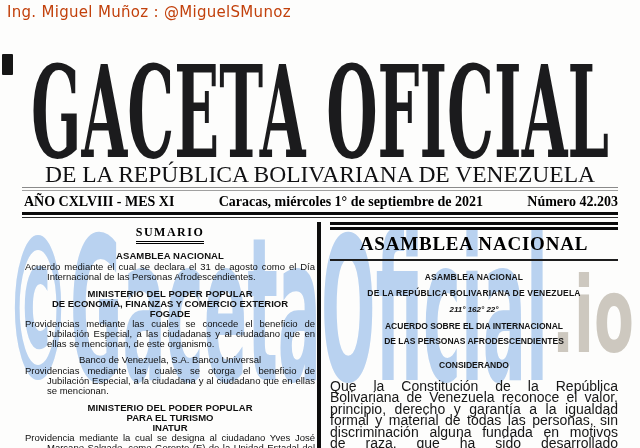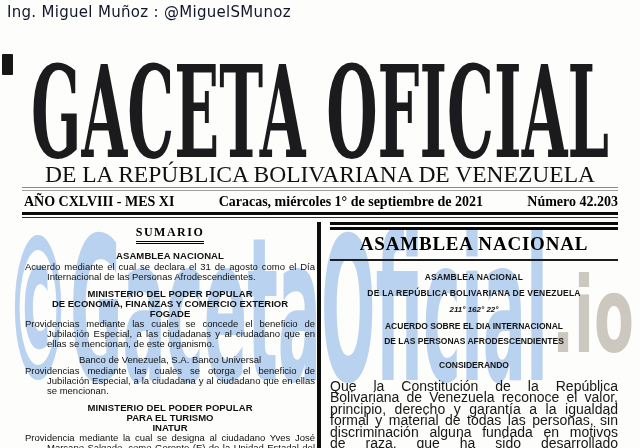--- a/index.html
+++ b/index.html
@@ -2,21 +2,21 @@
 <html><head>
 <meta charset="utf-8">
 <style>
   * { margin:0; padding:0; box-sizing:border-box; }
   html,body { width:640px; height:448px; overflow:hidden; }
   body { background:#fdfdfc; font-family:"Liberation Sans", sans-serif; position:relative; color:#141414; }
 
   .stage { position:absolute; inset:0; }
 
   
-  .credit { position:absolute; top:3px; left:7px; font-size:15px; color:#0f172a;
+  .credit { position:absolute; top:3px; left:7px; font-size:15px; color:#c2410c;
             font-family:"DejaVu Sans", sans-serif; letter-spacing:.3px; }
 
   
   .reg-mark { position:absolute; left:2px; top:54px; width:11px; height:21px;
               background:#161616; border-radius:1px; z-index:2; }
 
   
   .watermark { position:absolute; left:0; top:212px; width:640px; height:236px;
                z-index:0; pointer-events:none; }
 

